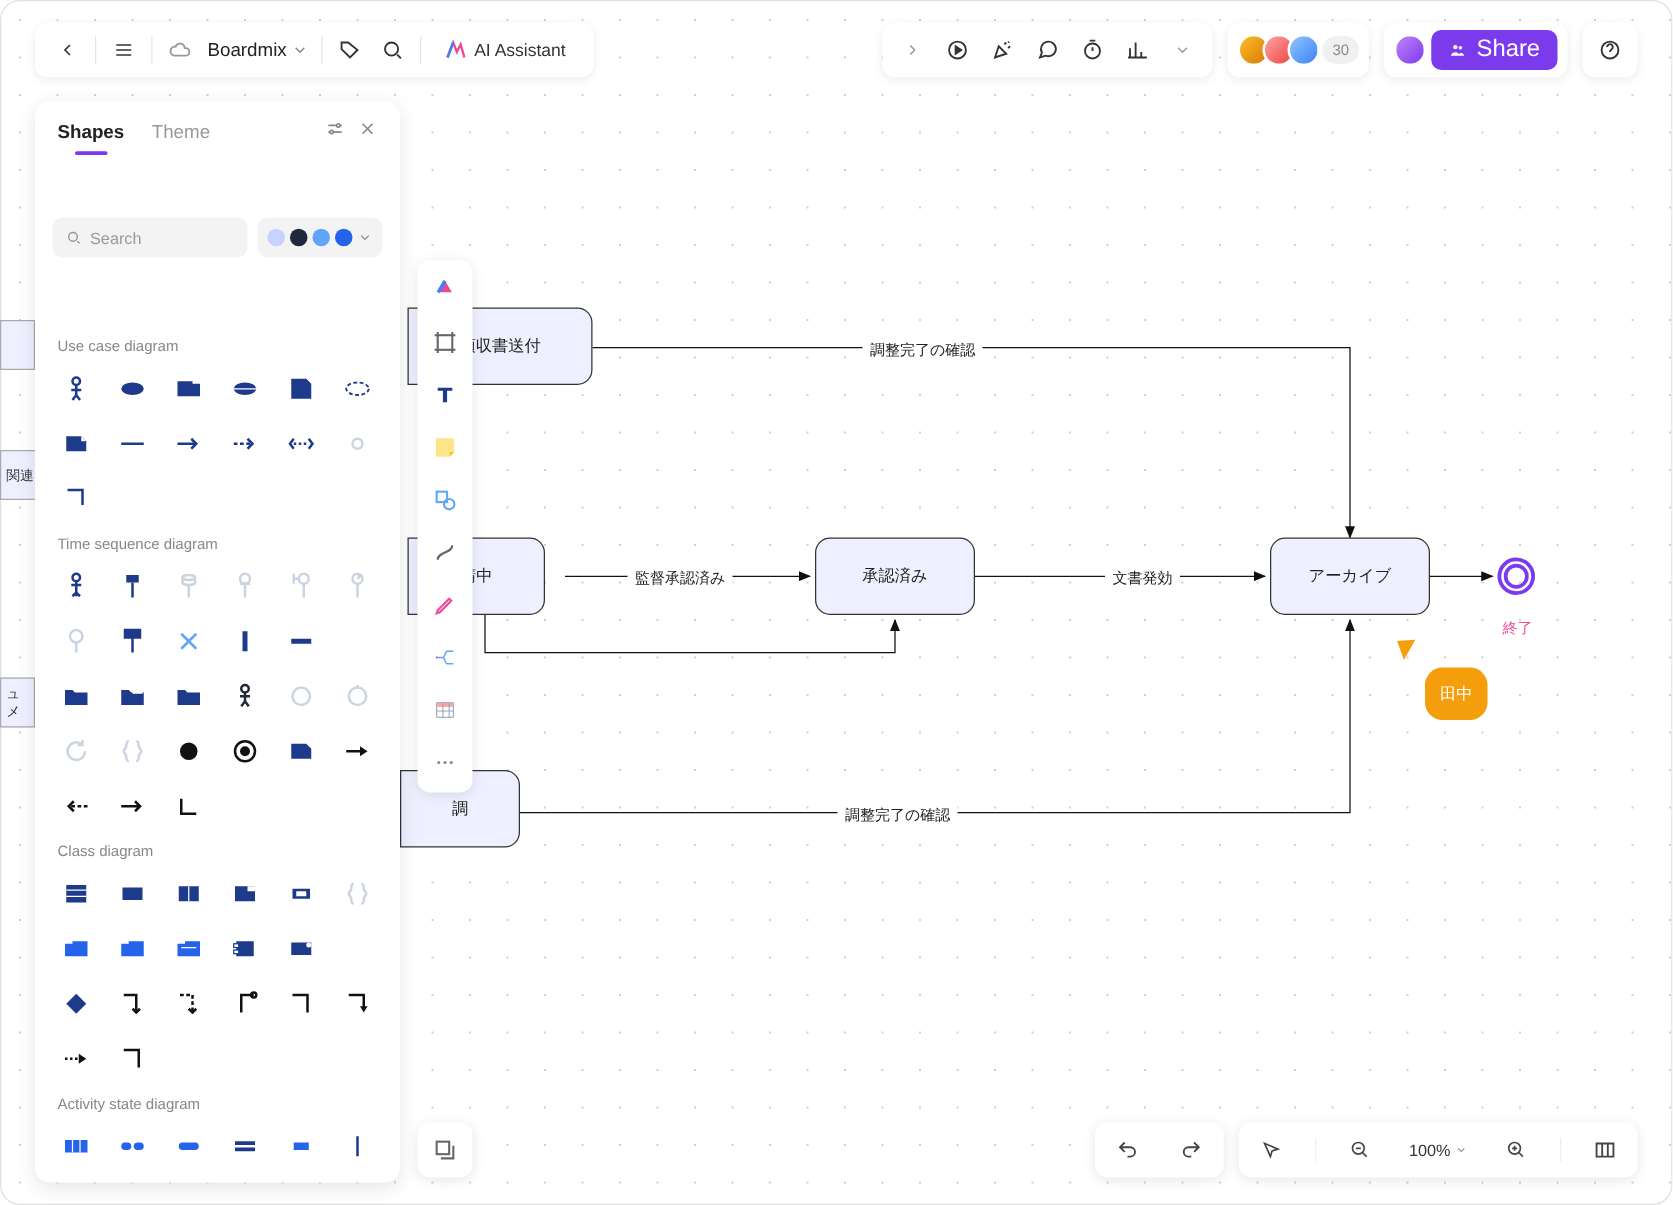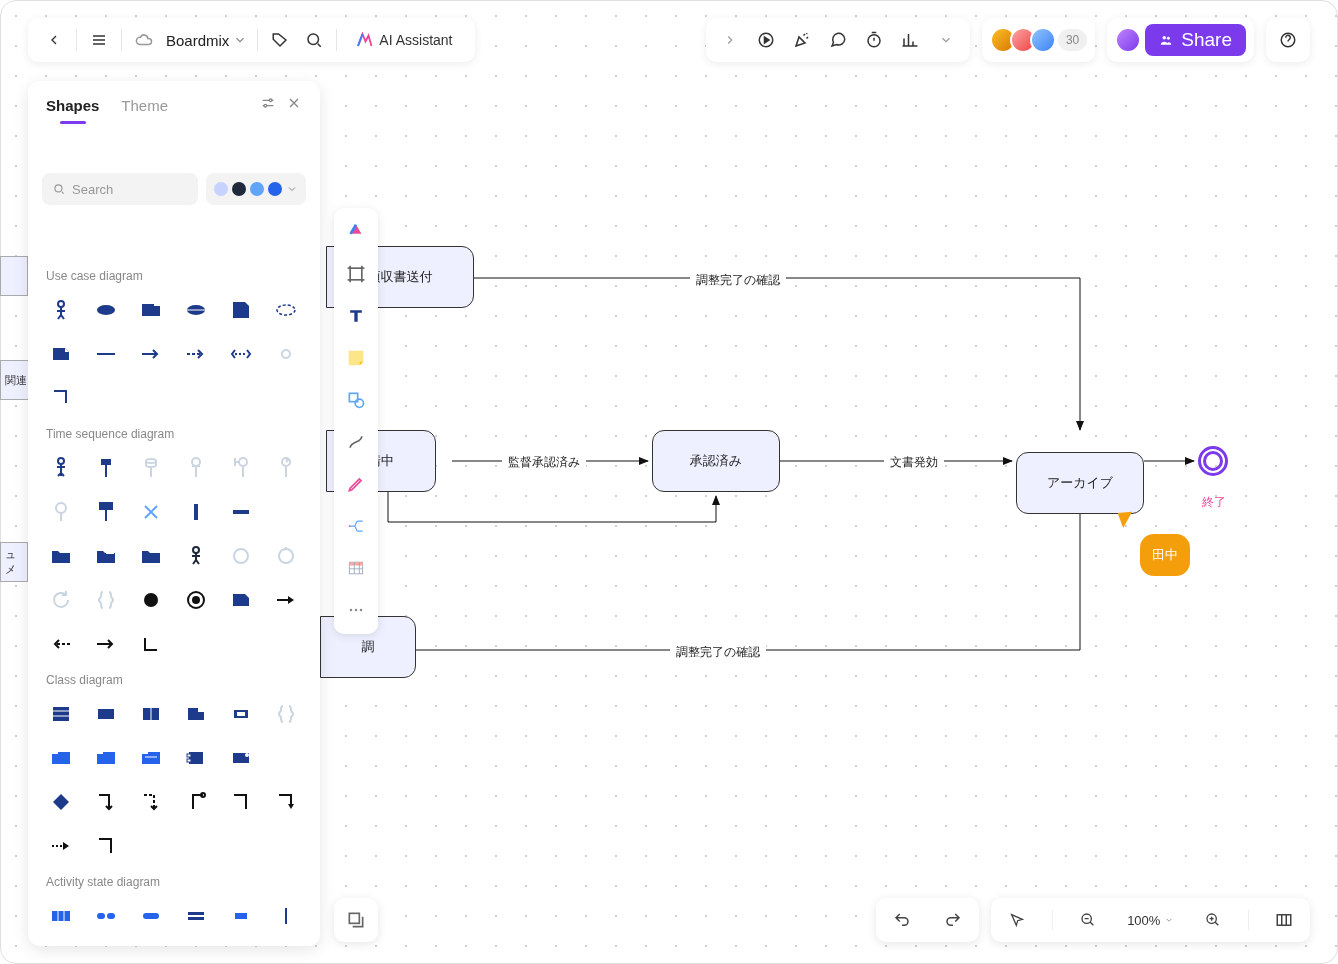--- a/index.html
+++ b/index.html
@@ -737,21 +737,21 @@
 
 <div class="node" style="top:246px; left:326px; width:148px; height:62px; border-top-left-radius:0; border-bottom-left-radius:0;">
     <span>領収書送付</span>
   </div>
 <div class="node" style="top:430px; left:326px; width:110px; height:62px; border-top-left-radius:0; border-bottom-left-radius:0;">
     <span>請中</span>
   </div>
 <div class="node" style="top:430px; left:652px; width:128px; height:62px;">
     <span>承認済み</span>
   </div>
-<div class="node" style="top:452px; left:1016px; width:128px; height:62px;">
+<div class="node" style="top:430px; left:1016px; width:128px; height:62px;">
     <span>アーカイブ</span>
   </div>
 <div class="node" style="top:616px; left:320px; width:96px; height:62px; border-top-left-radius:0; border-bottom-left-radius:0;">
     <span>調</span>
   </div>
 <div class="end-node" style="top:446px; left:1198px;"></div>
 <div class="end-label" style="top:494px; left:1202px;">終了</div>
 
 <div class="edge-label" style="top:270px; left:690px;">調整完了の確認</div>
 <div class="edge-label" style="top:452px; left:502px;">監督承認済み</div>

